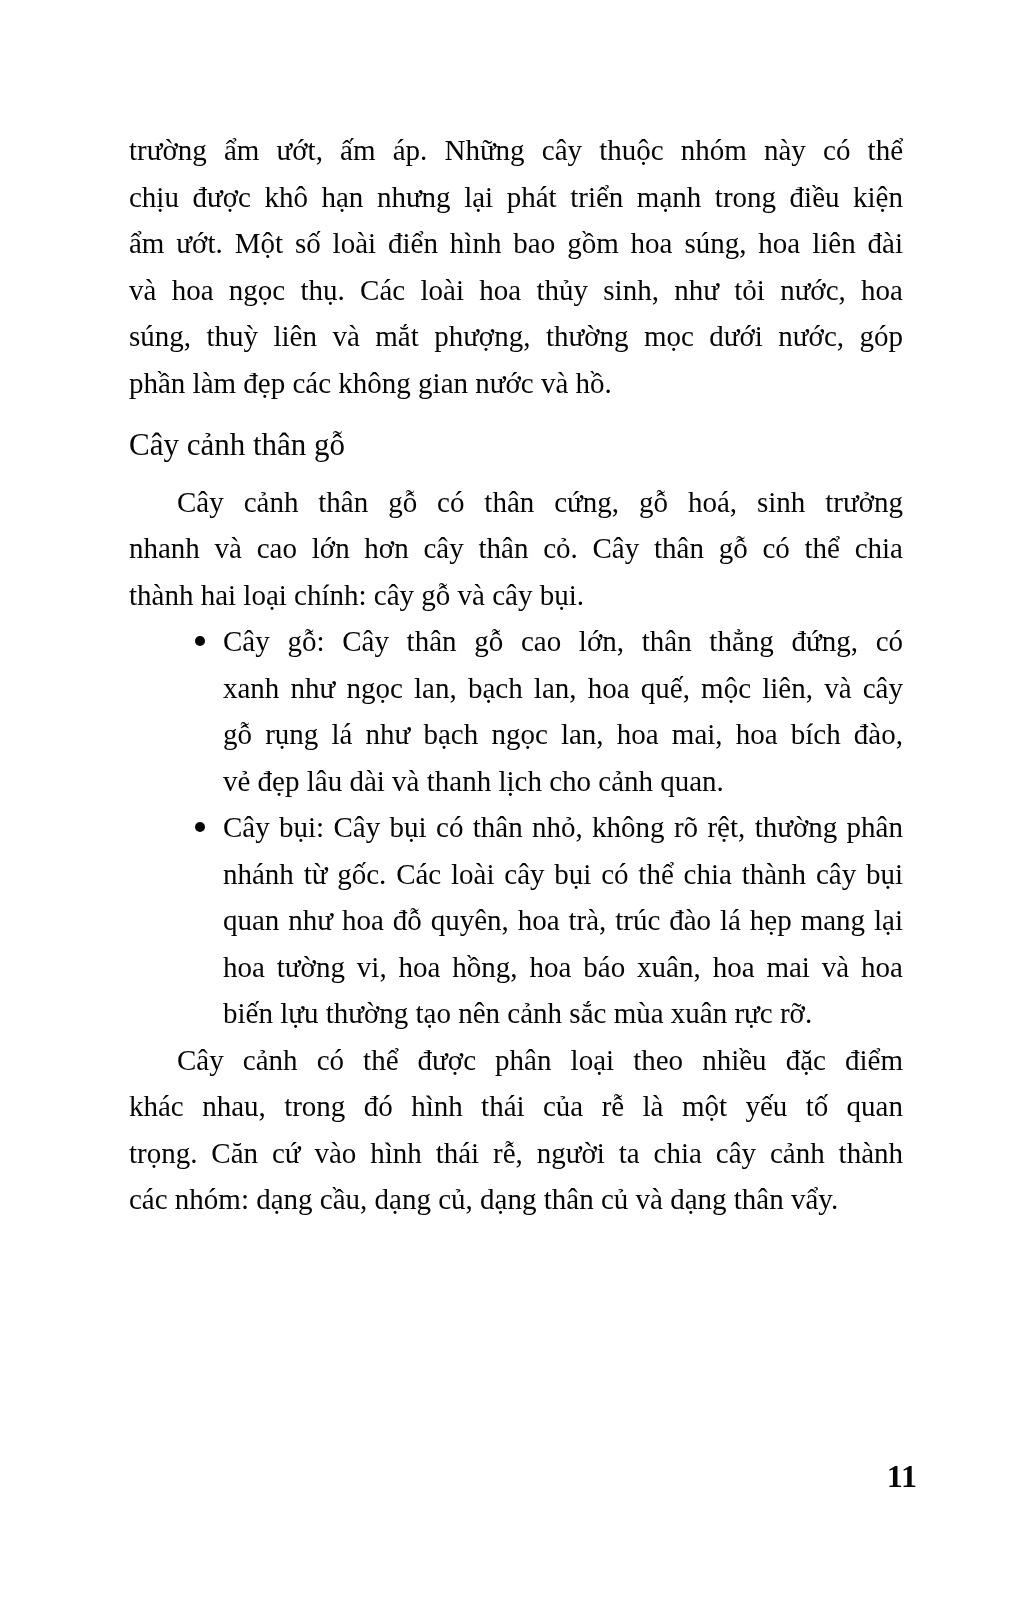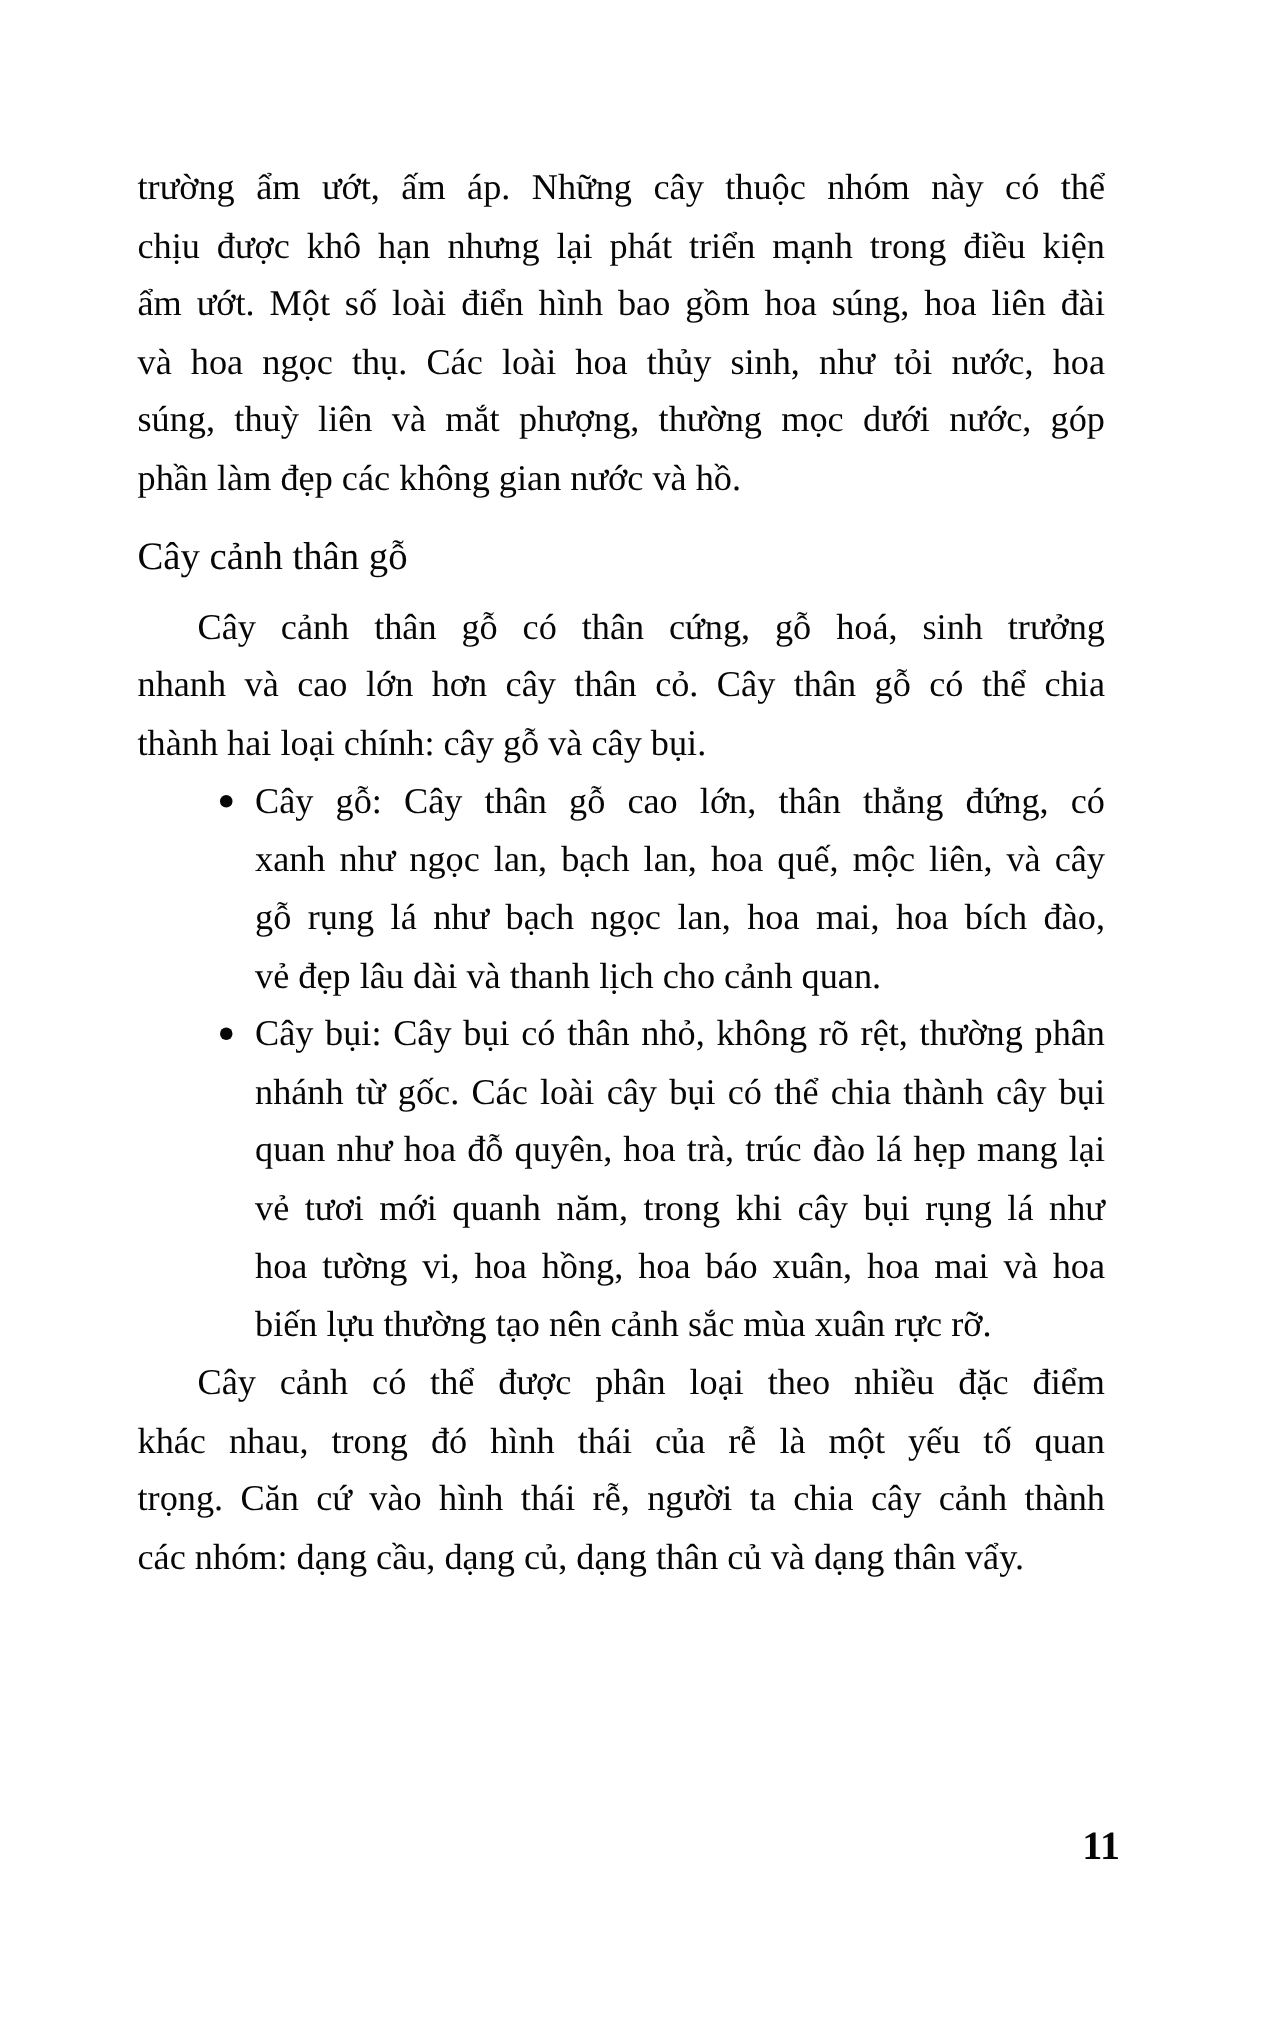--- a/index.html
+++ b/index.html
@@ -7,21 +7,21 @@
   .page {
     position:relative;
     width:1025px; height:1614px;
     background:#ffffff;
     color:#060606;
     font-family:"Liberation Serif","DejaVu Serif",serif;
     overflow:hidden;
   }
   .content {
     position:absolute;
-    left:110px; top:127px;
+    left:129px; top:127px;
     width:774px;
   }
   .line {
     font-size:29px;
     line-height:46.5px;
     text-align:justify;
     text-align-last:justify;
     white-space:nowrap;
   }
   .line.last { text-align-last:left; }
@@ -38,21 +38,21 @@
   }
   .bullet-item .dot {
     position:absolute;
     left:66px; top:18px;
     width:10px; height:10px;
     border-radius:50%;
     background:#060606;
   }
   .page-number {
     position:absolute;
-    right:129px; top:1459px;
+    right:108px; top:1459px;
     font-size:32px;
     line-height:34px;
     font-weight:bold;
   }
 </style>
 </head>
 <body>
 
 <div class="page">
   <div class="content">
@@ -82,21 +82,20 @@
         <div class="line">xanh như ngọc lan, bạch lan, hoa quế, mộc liên, và cây</div>
         <div class="line">gỗ rụng lá như bạch ngọc lan, hoa mai, hoa bích đào,</div>
         <div class="line last">vẻ đẹp lâu dài và thanh lịch cho cảnh quan.</div>
       </div>
 
       <div class="bullet-item">
         <span class="dot"></span>
         <div class="line">Cây bụi: Cây bụi có thân nhỏ, không rõ rệt, thường phân</div>
         <div class="line">nhánh từ gốc. Các loài cây bụi có thể chia thành cây bụi</div>
         <div class="line">quan như hoa đỗ quyên, hoa trà, trúc đào lá hẹp mang lại</div>
-        <div class="line">vẻ tươi mới quanh năm, trong khi cây bụi rụng lá như</div>
         <div class="line">hoa tường vi, hoa hồng, hoa báo xuân, hoa mai và hoa</div>
         <div class="line last">biến lựu thường tạo nên cảnh sắc mùa xuân rực rỡ.</div>
       </div>
 
     </div>
 
     <div>
       <div class="line indent">Cây cảnh có thể được phân loại theo nhiều đặc điểm</div>
       <div class="line">khác nhau, trong đó hình thái của rễ là một yếu tố quan</div>
       <div class="line">trọng. Căn cứ vào hình thái rễ, người ta chia cây cảnh thành</div>

